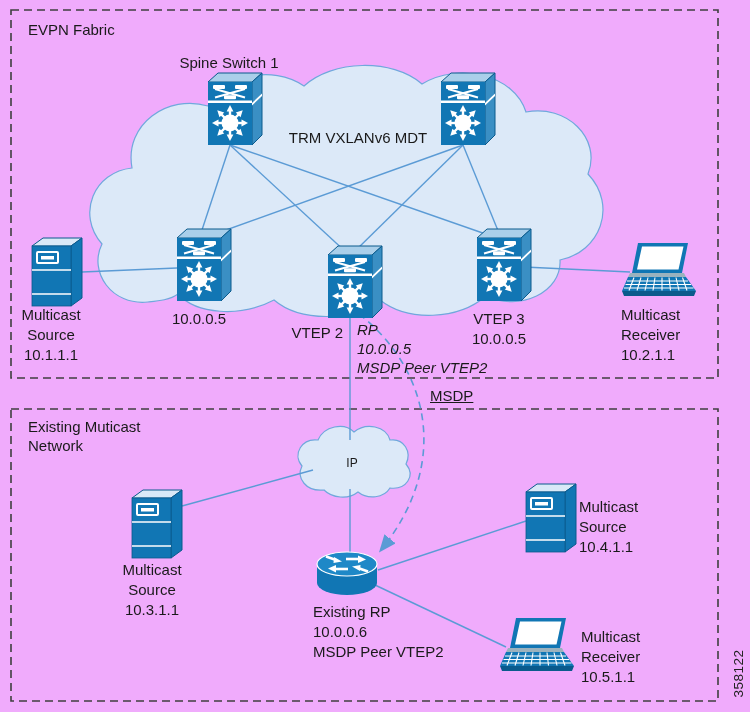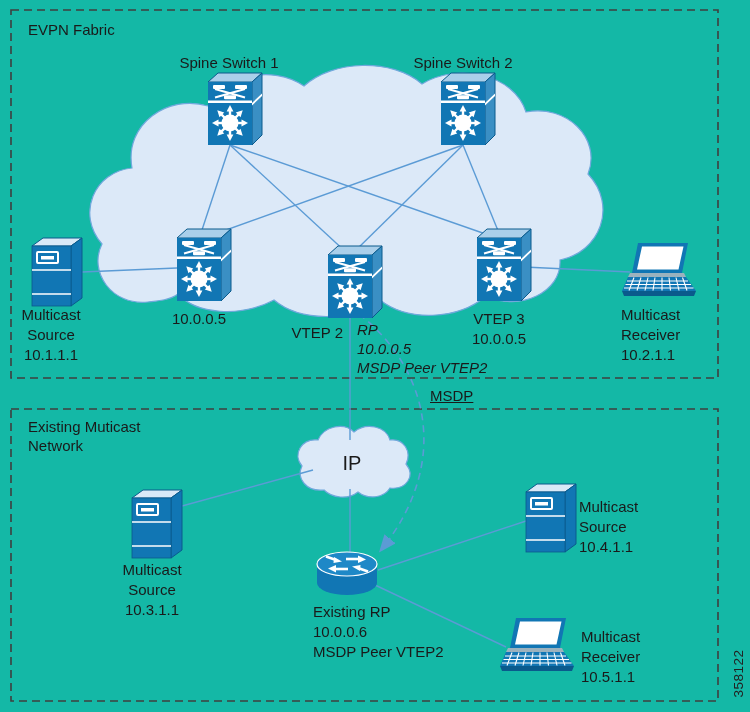--- a/index.html
+++ b/index.html
@@ -1,20 +1,20 @@
 <!DOCTYPE html>
 <html style="--icon_blue: #1176B4; --icon_blue_side: #3A8FC4; --icon_blue_dark: #0A5A8C; --icon_blue_light: #AACFEA; --server_top: #D9E9F7; --router_top: #1E88C7; --cloud_fill: #DCE9F8; --cloud_stroke: #70A8DC; --link_line: #5B9BD5; --border_dash: #3F3F3F; --text: #1A1A1A;"><head>
 <meta charset="utf-8">
 <style>
   html,body { margin:0; padding:0; background:#ffffff; }
   .canvas {
     position: relative;
     width: 750px;
     height: 712px;
-    background: #14b8a6;
+    background: #f0abfc;
     font-family: "Liberation Sans", sans-serif;
     overflow: hidden;
   }
   .layer { position:absolute; left:0; top:0; }
   .lbl {
     position:absolute;
     font-size:15px;
     line-height:20px;
     color: var(--text, #1a1a1a);
     white-space: nowrap;
@@ -197,22 +197,22 @@
     <use href="#sym-server" x="131" y="489" width="52" height="70"></use>
     <use href="#sym-server" x="525" y="483" width="52" height="70"></use>
     <use href="#sym-laptop" x="622" y="243" width="76" height="58"></use>
     <use href="#sym-laptop" x="500" y="618" width="76" height="58"></use>
     <use href="#sym-router" x="316" y="551" width="62" height="48"></use>
   </svg>
 
   <div class="lbl title" style="left:28px; top:20px;">EVPN Fabric</div>
 
   <div class="lbl center" style="left:149px; top:53px; width:160px;">Spine Switch 1</div>
-  <div class="lbl center" style="left:383px; top:53px; width:160px;">Spine Switch 2</div>
-
+
+  <div class="lbl center" style="left:268px; top:128px; width:180px; font-size:15px;">TRM VXLANv6 MDT</div>
 
   <div class="lbl center" style="left:139px; top:309px; width:120px;">
     <div>10.0.0.5</div>
   </div>
 
   <div class="lbl right" style="left:283px; top:323px; width:60px;">VTEP 2</div>
   <div class="lbl lh19" style="left:357px; top:320px;">
     <div>RP</div>
     <div>10.0.0.5</div>
     <div>MSDP Peer VTEP2</div>
@@ -235,21 +235,21 @@
     <div>10.2.1.1</div>
   </div>
 
   <div class="lbl" style="left:430px; top:386px;text-decoration:underline;">MSDP</div>
 
   <div class="lbl title" style="left:28px; top:417px;">
     <div>Existing Muticast</div>
     <div>Network</div>
   </div>
 
-  <div class="lbl center" style="left:322px; top:453px; width:60px; font-size:20px;">IP</div>
+  <div class="lbl center" style="left:322px; top:453px; width:60px; font-size:12px;">IP</div>
 
   <div class="lbl center" style="left:102px; top:560px; width:100px;">
     <div>Multicast</div>
     <div>Source</div>
     <div>10.3.1.1</div>
   </div>
 
   <div class="lbl" style="left:313px; top:602px;">
     <div>Existing RP</div>
     <div>10.0.0.6</div>

